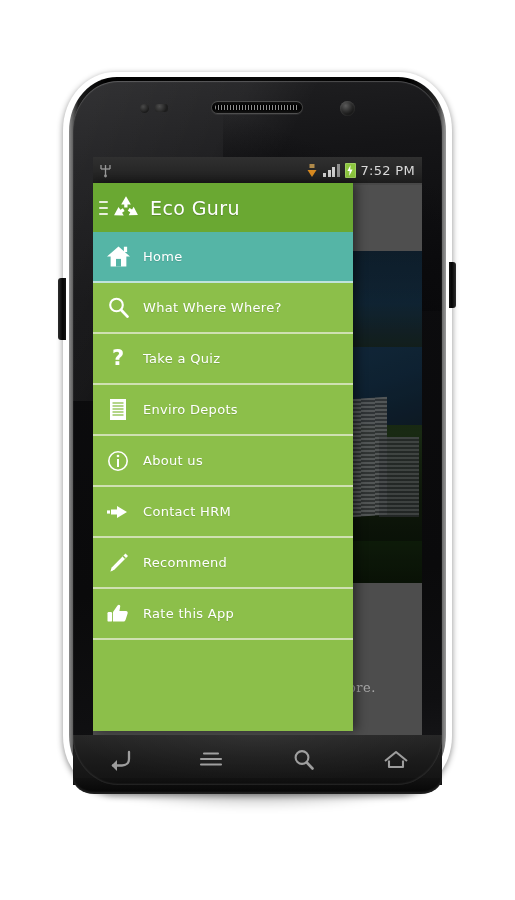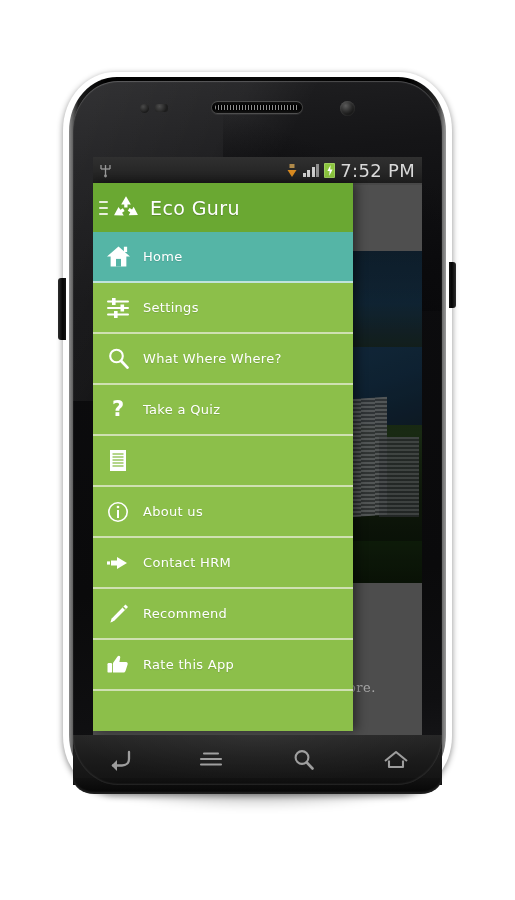--- a/index.html
+++ b/index.html
@@ -159,21 +159,21 @@
 
   
   .statusbar {
     position:absolute; left:0; top:0; width:329px; height:26px;
     background: linear-gradient(180deg,#303030 0%, #262626 60%, #1c1c1c 100%);
     display:flex; align-items:center; justify-content:space-between;
     padding: 0 7px 0 6px;
   }
   .sb-left { display:flex; align-items:center; gap:5px; }
   .sb-right { display:flex; align-items:center; gap:5px; }
-  .sb-time { color:#d9d9d9; font-size:18px; font-family:"DejaVu Sans", sans-serif; letter-spacing:0.3px; }
+  .sb-time { color:#d9d9d9; font-size:13px; font-family:"DejaVu Sans", sans-serif; letter-spacing:0.3px; }
   .sb-usb { width:13px; height:15px; position:relative; }
   .sb-dl { width:12px; height:15px; position:relative; }
   .sb-signal { display:flex; align-items:flex-end; gap:1.5px; height:13px; }
   .sb-signal i { display:block; width:3px; background:#cfcfcf; }
   .sb-signal i:nth-child(1){ height:4px; }
   .sb-signal i:nth-child(2){ height:7px; }
   .sb-signal i:nth-child(3){ height:10px; }
   .sb-signal i:nth-child(4){ height:13px; background:#8f8f8f; }
   .sb-batt {
     width:11px; height:15px; background:#8cc63e; border-radius:1px;
@@ -344,35 +344,20 @@
           <span class="mi-icon">
             <svg width="25" height="23" viewBox="0 0 26 24">
               <path d="M13 1.5 L25 12 L21.2 12 L21.2 22.5 L4.8 22.5 L4.8 12 L1 12 Z" fill="#ffffff"></path>
               <rect x="10.4" y="14.5" width="5.2" height="8" fill="#55b5a6"></rect>
               <rect x="18.6" y="1.8" width="3.4" height="5.5" fill="#ffffff"></rect>
             </svg>
           </span>
           <span class="mi-label">Home</span>
         </div>
 
-        <div class="menu-item">
-          <span class="mi-icon">
-            <svg width="24" height="22" viewBox="0 0 24 22">
-              <g stroke="#ffffff" stroke-width="2" stroke-linecap="round">
-                <line x1="2" y1="4.5" x2="22" y2="4.5"></line>
-                <line x1="2" y1="11" x2="22" y2="11"></line>
-                <line x1="2" y1="17.5" x2="22" y2="17.5"></line>
-              </g>
-              <rect x="6" y="1" width="3.6" height="7" fill="#ffffff"></rect>
-              <rect x="14.5" y="7.5" width="3.6" height="7" fill="#ffffff"></rect>
-              <rect x="8" y="14" width="3.6" height="7" fill="#ffffff"></rect>
-            </svg>
-          </span>
-          <span class="mi-label">Settings</span>
-        </div>
 
         <div class="menu-item">
           <span class="mi-icon">
             <svg width="23" height="23" viewBox="0 0 23 23">
               <circle cx="9.5" cy="9" r="6.3" fill="none" stroke="#ffffff" stroke-width="2.1"></circle>
               <line x1="14.2" y1="14" x2="20.5" y2="20.6" stroke="#ffffff" stroke-width="2.8" stroke-linecap="round"></line>
             </svg>
           </span>
           <span class="mi-label">What Where Where?</span>
         </div>
@@ -390,20 +375,21 @@
               <rect x="2" y="1" width="16" height="21" fill="#ffffff"></rect>
               <g stroke="#8cbf4a" stroke-width="1.3">
                 <line x1="4.5" y1="5" x2="15.5" y2="5"></line>
                 <line x1="4.5" y1="8" x2="15.5" y2="8"></line>
                 <line x1="4.5" y1="11" x2="15.5" y2="11"></line>
                 <line x1="4.5" y1="14" x2="15.5" y2="14"></line>
                 <line x1="4.5" y1="17" x2="15.5" y2="17"></line>
               </g>
             </svg>
           </span>
+          <span class="mi-label">Enviro Depots</span>
         </div>
 
         <div class="menu-item">
           <span class="mi-icon">
             <svg width="22" height="22" viewBox="0 0 22 22">
               <circle cx="11" cy="11" r="9.2" fill="none" stroke="#ffffff" stroke-width="1.6"></circle>
               <circle cx="11" cy="6" r="1.3" fill="#ffffff"></circle>
               <rect x="10" y="9" width="2" height="8" fill="#ffffff"></rect>
             </svg>
           </span>

